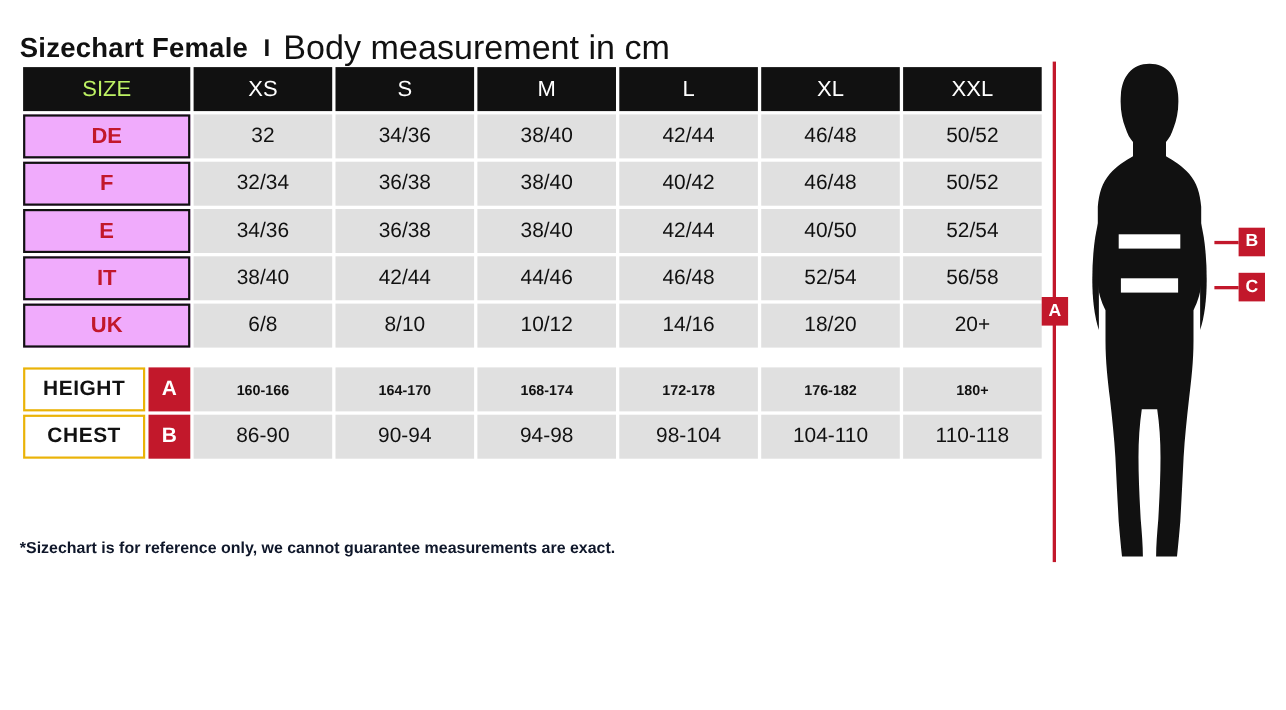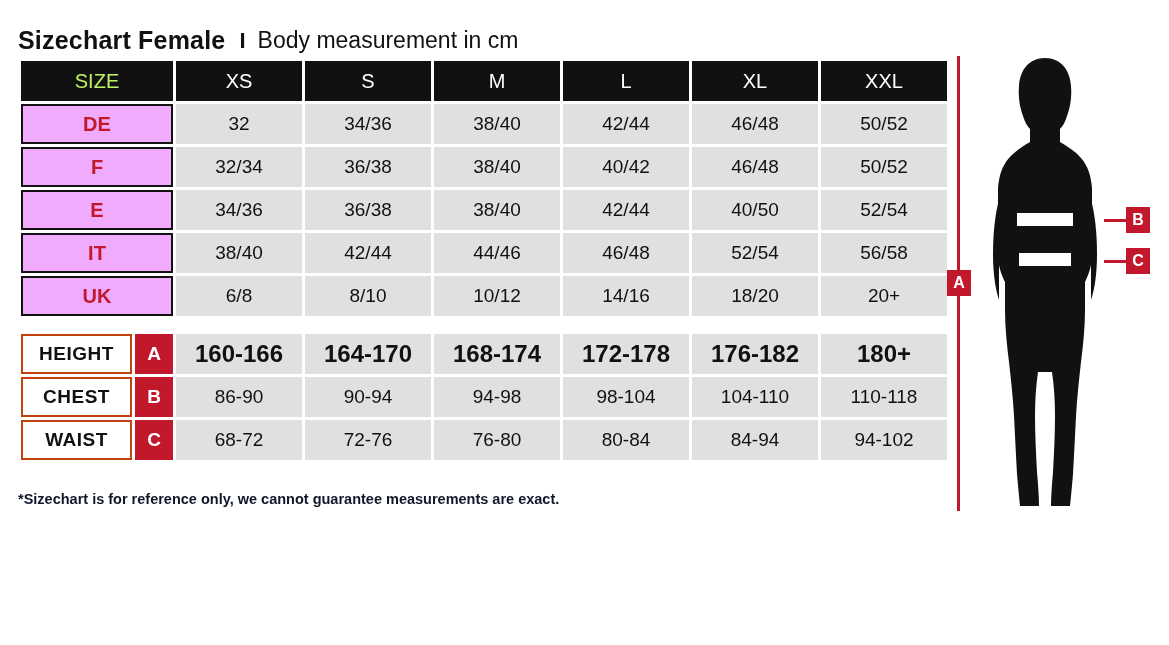--- a/index.html
+++ b/index.html
@@ -29,21 +29,21 @@
     font-size: 25px;
     font-weight: bold;
     letter-spacing: 0.2px;
   }
   .title-sep {
     font-size: 22px;
     font-weight: bold;
     margin: 0 12px 0 14px;
   }
   .title-sub {
-    font-size: 23px;
+    font-size: 31px;
     font-weight: normal;
   }
 
   
   .chart {
     position: absolute;
     left: 18px;
     top: 58px;
     width: 925px;
   }
@@ -85,34 +85,34 @@
     box-sizing: border-box;
   }
   .cell {
     background: #e0e0e0;
     color: #111111;
   }
   .cell-strong {
     background: #e0e0e0;
     color: #111111;
     font-weight: bold;
-    font-size: 24px;
+    font-size: 13px;
     margin-left: 24px;
   }
 
   
   .label-wrap {
     display: flex;
     align-items: stretch;
     height: 40px;
     width: 152px;
   }
   .label-box {
     flex: 1 1 auto;
-    border: 2px solid #c2410c;
+    border: 2px solid #eab308;
     background: #ffffff;
     display: flex;
     align-items: center;
     justify-content: center;
     font-weight: bold;
     font-size: 19px;
     box-sizing: border-box;
     letter-spacing: 0.5px;
   }
   .tag-box {
@@ -298,34 +298,20 @@
           </div>
         </td>
         <td class="cell">86-90</td>
         <td class="cell">90-94</td>
         <td class="cell">94-98</td>
         <td class="cell">98-104</td>
         <td class="cell">104-110</td>
         <td class="cell">110-118</td>
       </tr>
 
-      <tr>
-        <td class="nopad">
-          <div class="label-wrap">
-            <div class="label-box">WAIST</div>
-            <div class="tag-box">C</div>
-          </div>
-        </td>
-        <td class="cell">68-72</td>
-        <td class="cell">72-76</td>
-        <td class="cell">76-80</td>
-        <td class="cell">80-84</td>
-        <td class="cell">84-94</td>
-        <td class="cell">94-102</td>
-      </tr>
     </tbody>
   </table>
 </div>
 
 <div class="footnote">*Sizechart is for reference only, we cannot guarantee measurements are exact.</div>
 
 <div class="figure-area">
   <div class="v-line"></div>
   <div class="marker marker-a">A</div>
   <div class="tick tick-b"></div>

